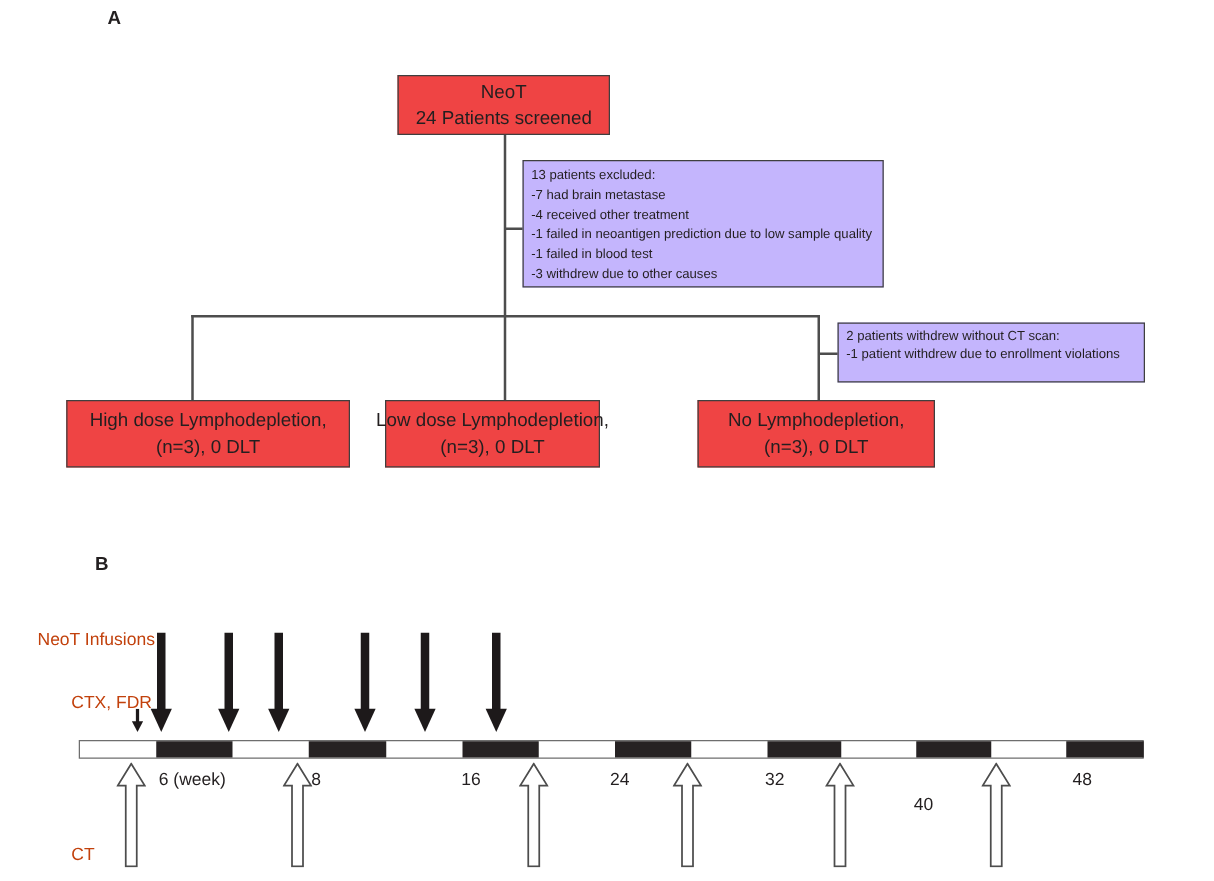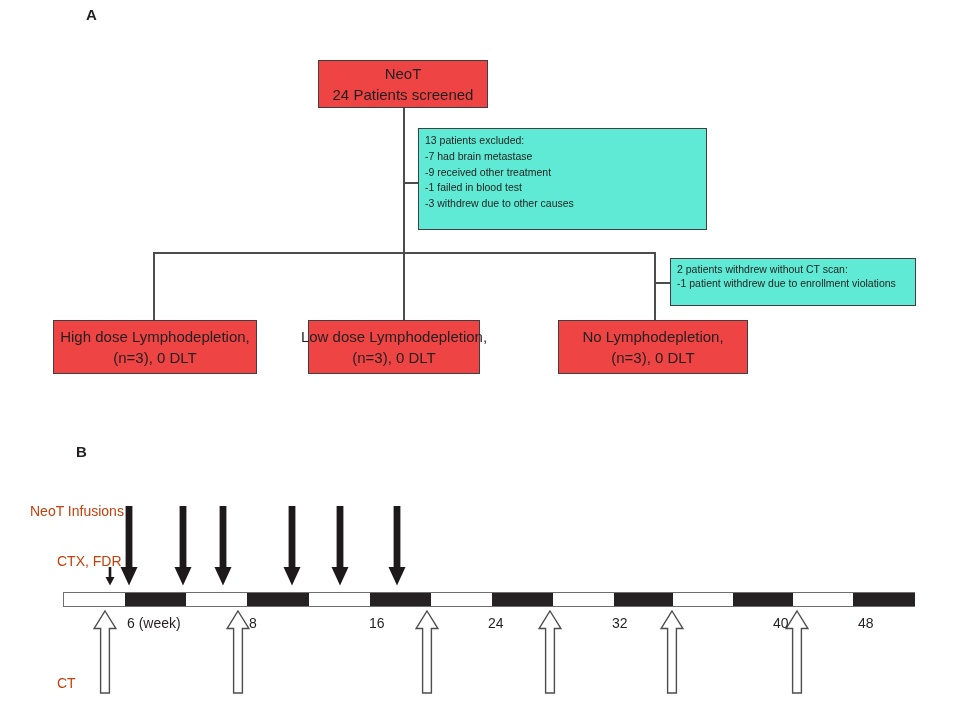--- a/index.html
+++ b/index.html
@@ -10,21 +10,21 @@
   }
   .abs { position:absolute; line-height:0; }
   .panel-lbl { position:absolute; font-size:15px; font-weight:bold; color:#231f20; }
   .fbox {
     position:absolute; box-sizing:border-box; background:#ef4444;
     border:1.5px solid #3f3f3f; display:flex; flex-direction:column;
     justify-content:center; align-items:center; text-align:center;
     font-size:15px; line-height:21px; white-space:nowrap;
   }
   .note {
-    position:absolute; box-sizing:border-box; background:#5eead4;
+    position:absolute; box-sizing:border-box; background:#c4b5fd;
     border:1px solid #3f3f3f; font-size:10.5px; text-align:left;
   }
   .note div { white-space:nowrap; }
   .note-excl { line-height:15.8px; padding:4px 5px 3px 6px; }
   .note-wd   { line-height:14px;   padding:3px 15px 2px 6px; }
   .cline { position:absolute; background:#4d4d4d; }
   .rowlbl { position:absolute; font-size:14px; white-space:nowrap; color:#c2410c; }
   .bar {
     position:absolute; box-sizing:border-box; background:#ffffff;
     border:1px solid #6e6e6e;
@@ -47,31 +47,32 @@
   <div class="cline" style="left:655px;top:282px;width:16px;height:1.5px"></div>
 
   <div class="fbox" style="left:318px;top:60px;width:170px;height:48px">
     <div>NeoT</div>
     <div>24 Patients screened</div>
   </div>
 
   <div class="note note-excl" style="left:418px;top:128px;width:289px;height:102px">
       <div>13 patients excluded:</div>
       <div>-7 had brain metastase</div>
-      <div>-9 received other treatment</div>
+      <div>-4 received other treatment</div>
+      <div>-1 failed in neoantigen prediction due to low sample quality</div>
       <div>-1 failed in blood test</div>
       <div>-3 withdrew due to other causes</div>
     </div>
 
   <div class="note note-wd" style="left:670px;top:258px;width:246px;height:48px">
       <div>2 patients withdrew without CT scan:</div>
       <div>-1 patient withdrew due to enrollment violations</div>
     </div>
 
-  <div class="fbox" style="left:53px;top:320px;width:204px;height:54px">
+  <div class="fbox" style="left:53px;top:320px;width:227px;height:54px">
     <div>High dose Lymphodepletion,</div>
     <div>(n=3), 0 DLT</div>
   </div>
   <div class="fbox" style="left:308px;top:320px;width:172px;height:54px">
     <div>Low dose Lymphodepletion,</div>
     <div>(n=3), 0 DLT</div>
   </div>
   <div class="fbox" style="left:558px;top:320px;width:190px;height:54px">
     <div>No Lymphodepletion,</div>
     <div>(n=3), 0 DLT</div>
@@ -138,17 +139,17 @@
           <polygon points="12,1 22.8,18.5 16.4,18.5 16.4,83 7.6,83 7.6,18.5 1.2,18.5" fill="#ffffff" stroke="#4d4d4d" stroke-width="1.4"></polygon>
         </svg></div>
       <div class="abs" style="left: 785px; top: 610px;"><svg width="24" height="84" viewBox="0 0 24 84">
           <polygon points="12,1 22.8,18.5 16.4,18.5 16.4,83 7.6,83 7.6,18.5 1.2,18.5" fill="#ffffff" stroke="#4d4d4d" stroke-width="1.4"></polygon>
         </svg></div>
       <div class="wk" style="left: 127px;">6 (week)</div>
       <div class="wk" style="left: 249px;">8</div>
       <div class="wk" style="left: 369px;">16</div>
       <div class="wk" style="left: 488px;">24</div>
       <div class="wk" style="left: 612px;">32</div>
-      <div class="wk" style="left: 773px;">40</div>
+      <div class="wk" style="left: 731px; margin-top: 20px;">40</div>
       <div class="wk" style="left: 858px;">48</div>
     </div>
 
 </div>
 
 </body></html>

